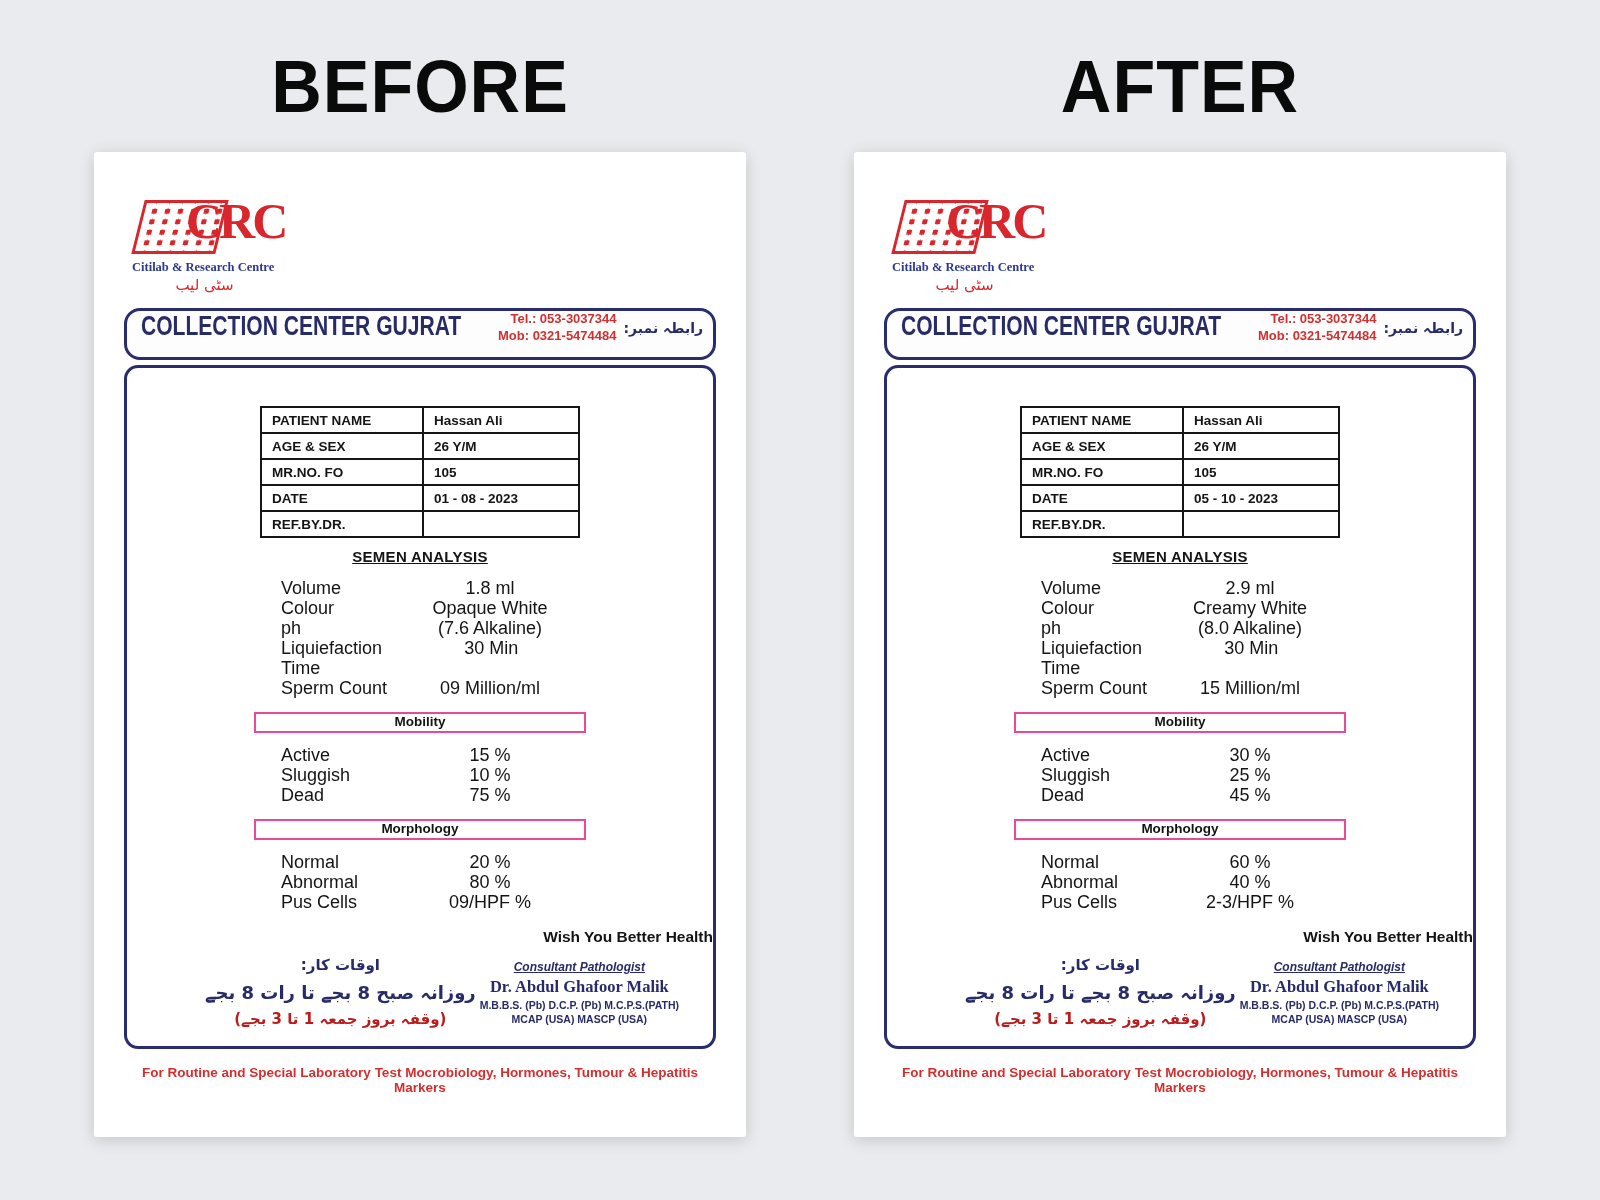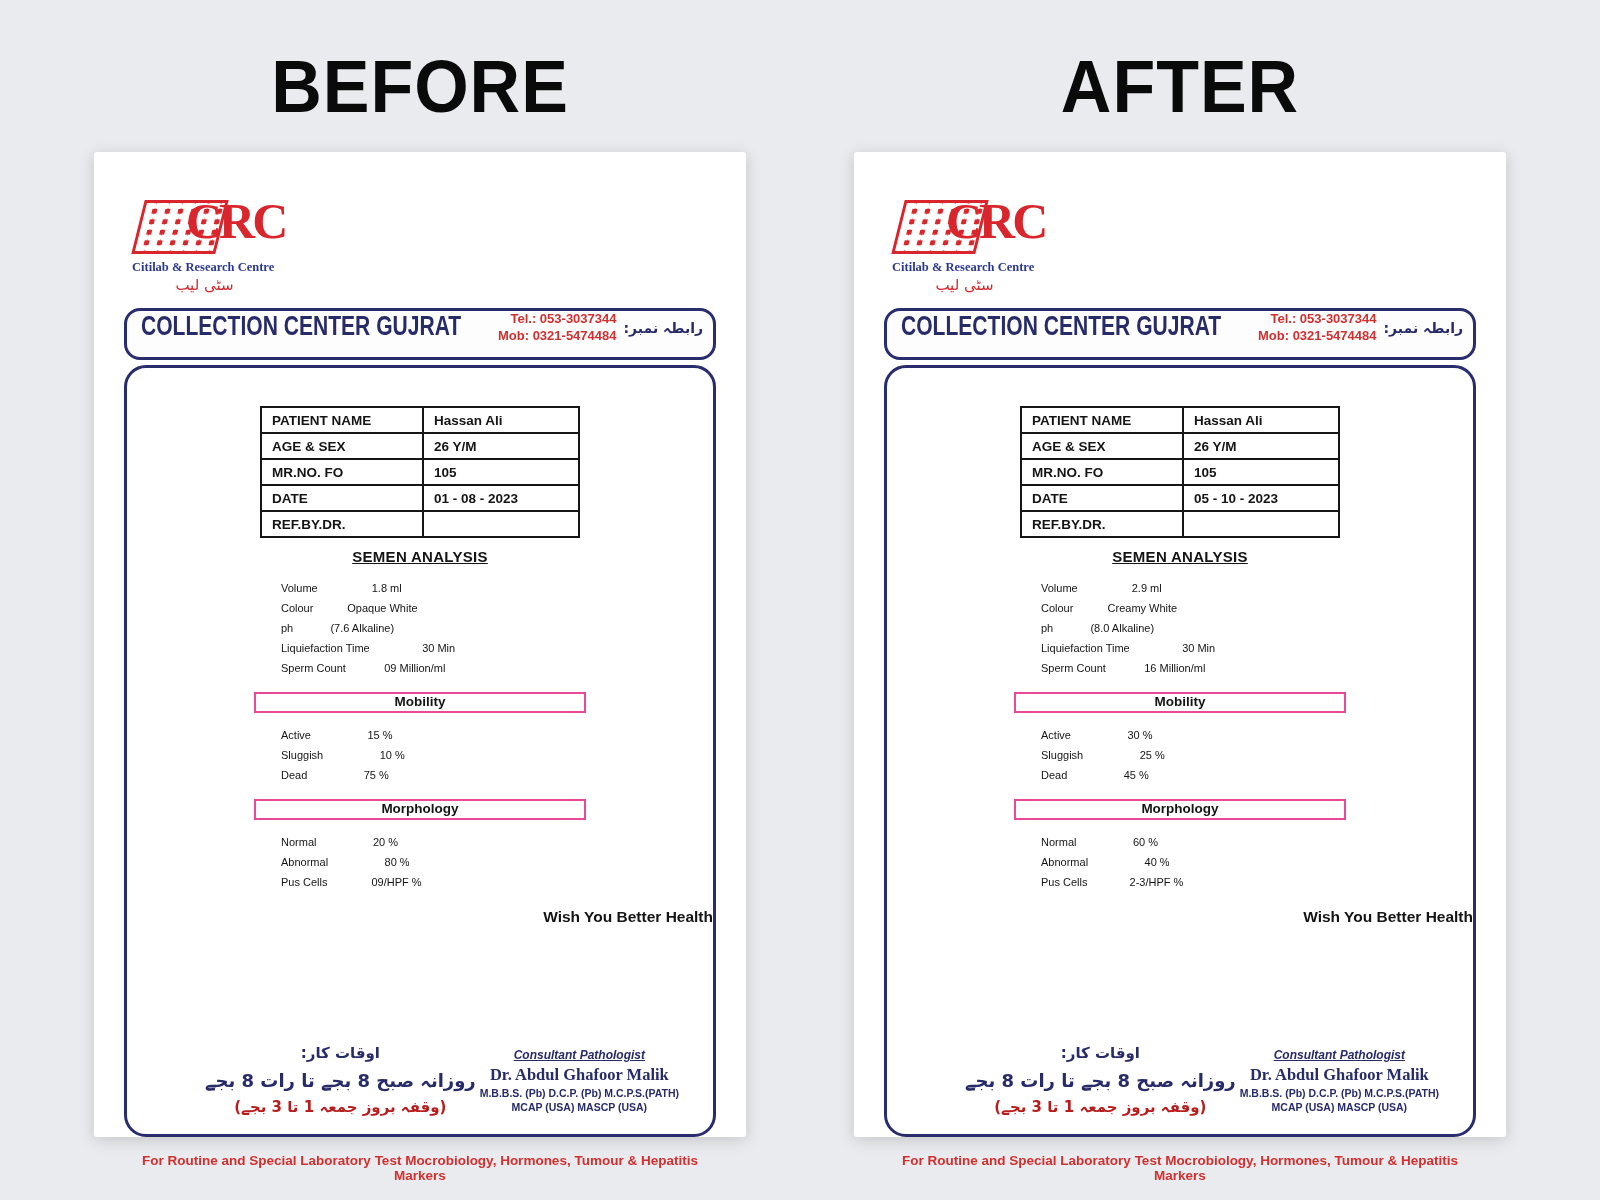--- a/index.html
+++ b/index.html
@@ -61,37 +61,37 @@
   .header-title { width:338px; white-space:nowrap; overflow:visible; }
   .header-title span {
     display:inline-block; transform:scaleX(0.78); transform-origin:left center;
     font-weight:700; font-size:27px; color:#272b68; letter-spacing:0px;
   }
   .header-contact { display:flex; align-items:center; gap:7px; }
   .phones { text-align:right; font-weight:700; font-size:13px; color:#d32f2f; line-height:1.3; white-space:nowrap; }
   .contact-urdu { font-size:14px; font-weight:700; color:#272b68; white-space:nowrap; }
   
   .body-box {
-    margin-top:5px; height:772px;
-    border:3px solid #292c6d; border-radius:22px;
+    margin-top:5px; height:684px;
+    border:3px solid #292c6d; border-radius:14px;
     padding-top:38px; position:relative; background:#fff;
   }
   .patient-table { border-collapse:collapse; margin:0 auto; }
   .patient-table td {
     border:2px solid #161616; font-size:13.5px; font-weight:700;
     padding:4.5px 10px; height:26px;
   }
   .pt-label { width:162px; }
   .pt-value { width:156px;margin-left:20px; }
   .section-title {
     text-align:center; font-weight:700; font-size:15px;
     text-decoration:underline; margin-top:10px; letter-spacing:0.3px;
   }
   .kv-rows { width:278px; margin:13px auto 0; }
-  .kv-row { display:flex; line-height:20px; font-size:11px; }
+  .kv-row { display:flex; justify-content:space-between; line-height:20px; font-size:18px; }
   .kv-label { text-align:left; }
   .kv-value { width:138px; text-align:center; }
   .bar {
     width:332px; margin:14px auto 0;
     border:2px solid #ec4899; background:#fff;
     text-align:center; font-weight:700; font-size:13.5px;
     padding:0 0 2px;
   }
   .kv-rows.after-bar { margin-top:12px; }
   .wish { text-align:right; font-weight:700; font-size:15.5px; margin-top:16px; }
@@ -311,21 +311,21 @@
           <div class="kv-row">
               <span class="kv-label">ph</span>
               <span class="kv-value">(8.0 Alkaline)</span>
             </div>
           <div class="kv-row">
               <span class="kv-label">Liquiefaction Time</span>
               <span class="kv-value">30 Min</span>
             </div>
           <div class="kv-row">
               <span class="kv-label">Sperm Count</span>
-              <span class="kv-value">16 Million/ml</span>
+              <span class="kv-value">15 Million/ml</span>
             </div>
         </div>
 
         <div class="bar">Mobility</div>
         <div class="kv-rows after-bar">
           <div class="kv-row">
               <span class="kv-label">Active</span>
               <span class="kv-value">30 %</span>
             </div>
           <div class="kv-row">

